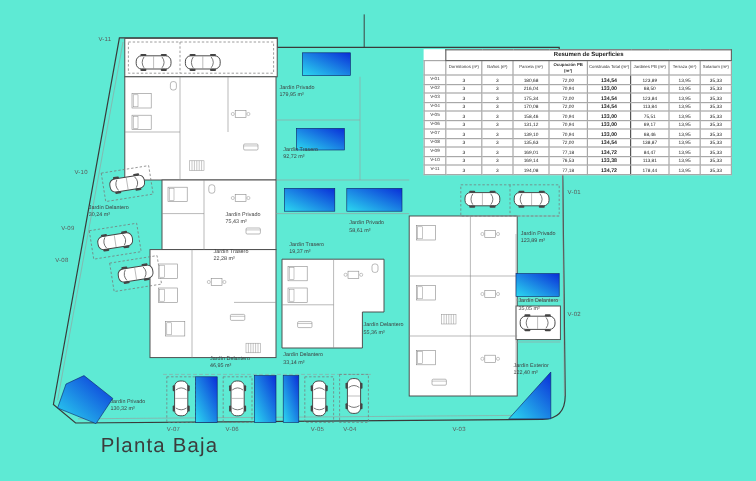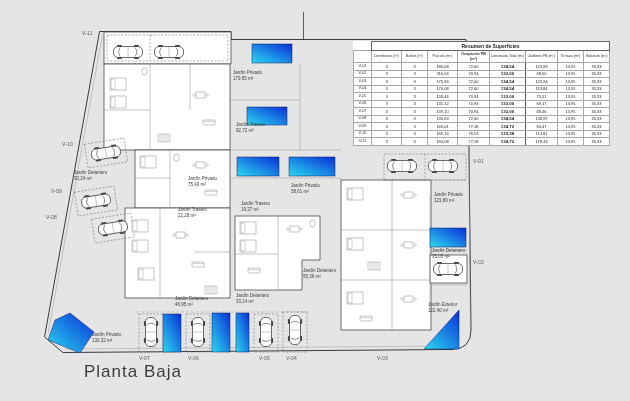--- a/index.html
+++ b/index.html
@@ -1,16 +1,16 @@
 <!DOCTYPE html>
 <html><head>
 <meta charset="utf-8">
 <style>
   html,body{margin:0;padding:0;background:#fff;}
-  .stage{position:relative;width:630px;height:401px;background:#e5e5e5;overflow:hidden;
+  .stage{position:relative;width:630px;height:401px;background:#5eead4;overflow:hidden;
          font-family:"Liberation Sans",sans-serif;}
   .stage svg{position:absolute;left:0;top:0;}
 
   
   .sumtable{position:absolute;left:353px;top:41px;width:256px;border-collapse:collapse;
             table-layout:fixed;background:#fff;border-bottom:1.5px solid #444;z-index:5;}
   .sumtable th,.sumtable td{border:0.5px solid #a8a8a8;font-size:4px;font-weight:normal;
             text-align:center;vertical-align:middle;padding:0.5px 0;color:#222;line-height:1.25;
             overflow:hidden;white-space:nowrap;}
   .sumtable .title-cell{font-size:5px;font-weight:bold;border:0.7px solid #666;height:7px;}

